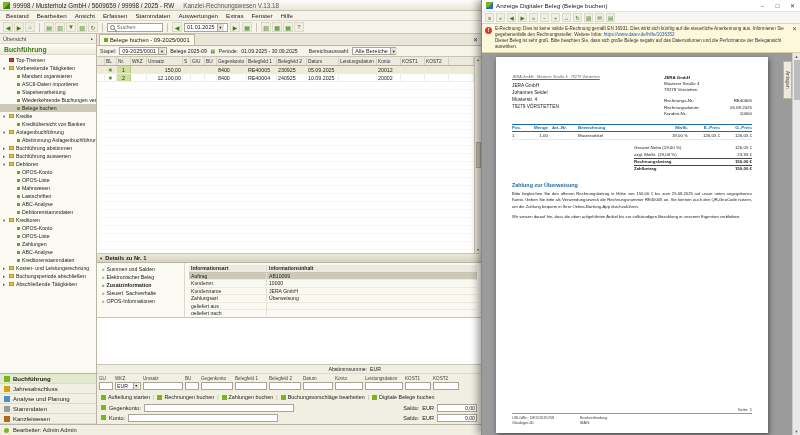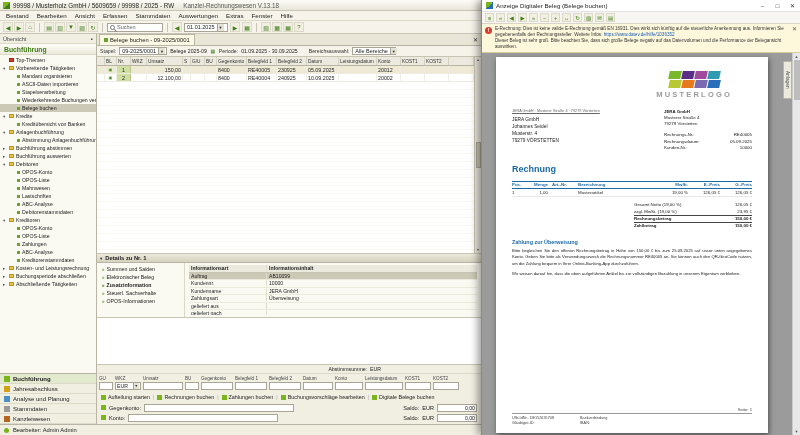--- a/index.html
+++ b/index.html
@@ -681,33 +681,20 @@
     <div class="v-banner">
       <span class="warn-ico">!</span>
       <div>
         <span>E-Rechnung: Dies ist keine valide E-Rechnung gemäß EN 16931. Dies wirkt sich künftig auf die steuerliche Anerkennung aus. Informieren Sie gegebenenfalls den Rechnungssteller. Weitere Infos: </span><span class="link">https://www.datev.de/hilfe/1036352</span>
         <div>Dieser Beleg ist sehr groß. Bitte beachten Sie, dass sich große Belege negativ auf das Datenvolumen und die Performance der Belegansicht auswirken.</div>
       </div>
       <span class="banner-close">✕</span>
     </div>
     <div class="v-doc">
       <div class="page">
-        <div class="logo">
-          <div class="logo-tiles" id="logo-tiles">
-              <span class="tile" style="background: rgb(121, 184, 41);"></span>
-              <span class="tile" style="background: rgb(90, 46, 134);"></span>
-              <span class="tile" style="background: rgb(160, 74, 158);"></span>
-              <span class="tile" style="background: rgb(46, 155, 176);"></span>
-              <span class="tile" style="background: rgb(183, 200, 50);"></span>
-              <span class="tile" style="background: rgb(232, 122, 30);"></span>
-              <span class="tile" style="background: rgb(122, 107, 176);"></span>
-              <span class="tile" style="background: rgb(42, 110, 187);"></span>
-            </div>
-          <div class="logo-text">MUSTERLOGO</div>
-        </div>
         <div class="addr-row">
           <div class="addr-left">
             <div class="sender-line">JERA GmbH · Musterer Straße 4 · 79279 Vörstetten</div>
             <div id="recipient-lines">
                 <div>JERA GmbH</div>
                 <div>Johannes Seidel</div>
                 <div>Musterstr. 4</div>
                 <div>79279 VÖRSTETTEN</div>
               </div>
           </div>
@@ -726,21 +713,20 @@
                   <span>Rechnungsdatum:</span>
                   <span>05.09.2025</span>
                 </div>
                 <div class="meta-row">
                   <span>Kunden-Nr.:</span>
                   <span>10000</span>
                 </div>
               </div>
           </div>
         </div>
-        <div class="inv-title">Rechnung</div>
         <div class="items">
           <div class="it-head" id="it-head">
               <span class="c-pos">Pos.</span>
               <span class="c-menge">Menge</span>
               <span class="c-art">Art.-Nr.</span>
               <span class="c-bez">Bezeichnung</span>
               <span class="c-mwst">MwSt.</span>
               <span class="c-ep">E.-Preis</span>
               <span class="c-gp">G.-Preis</span>
             </div>

